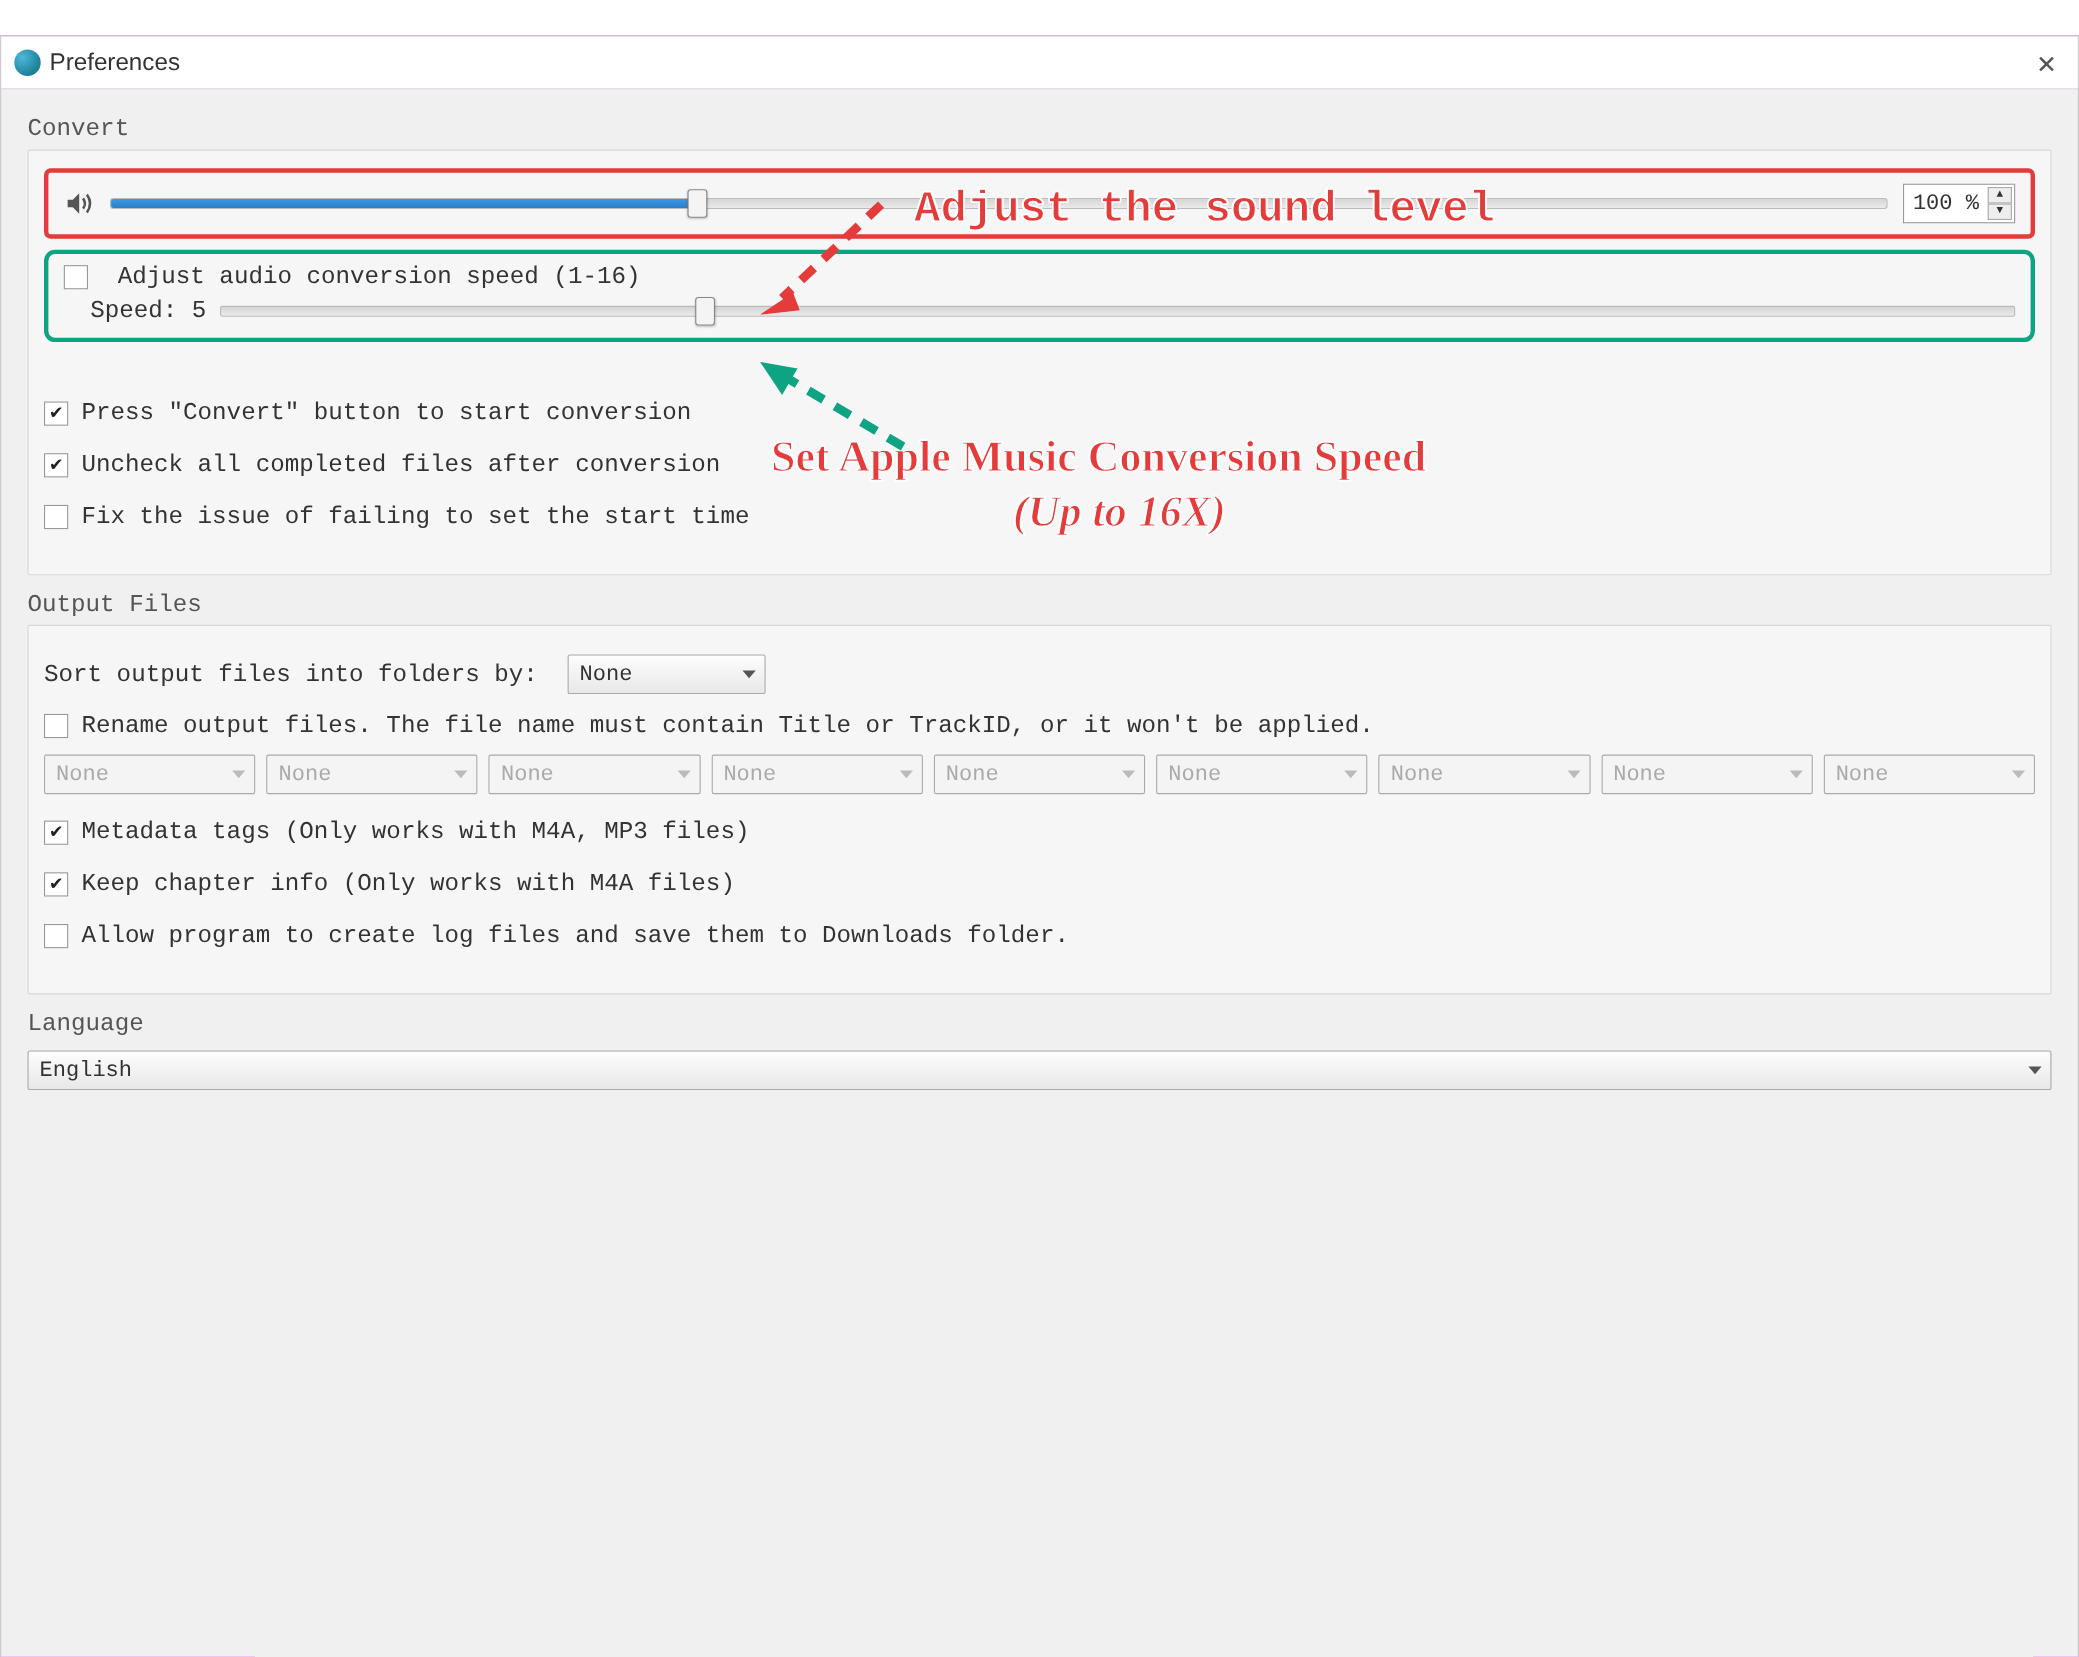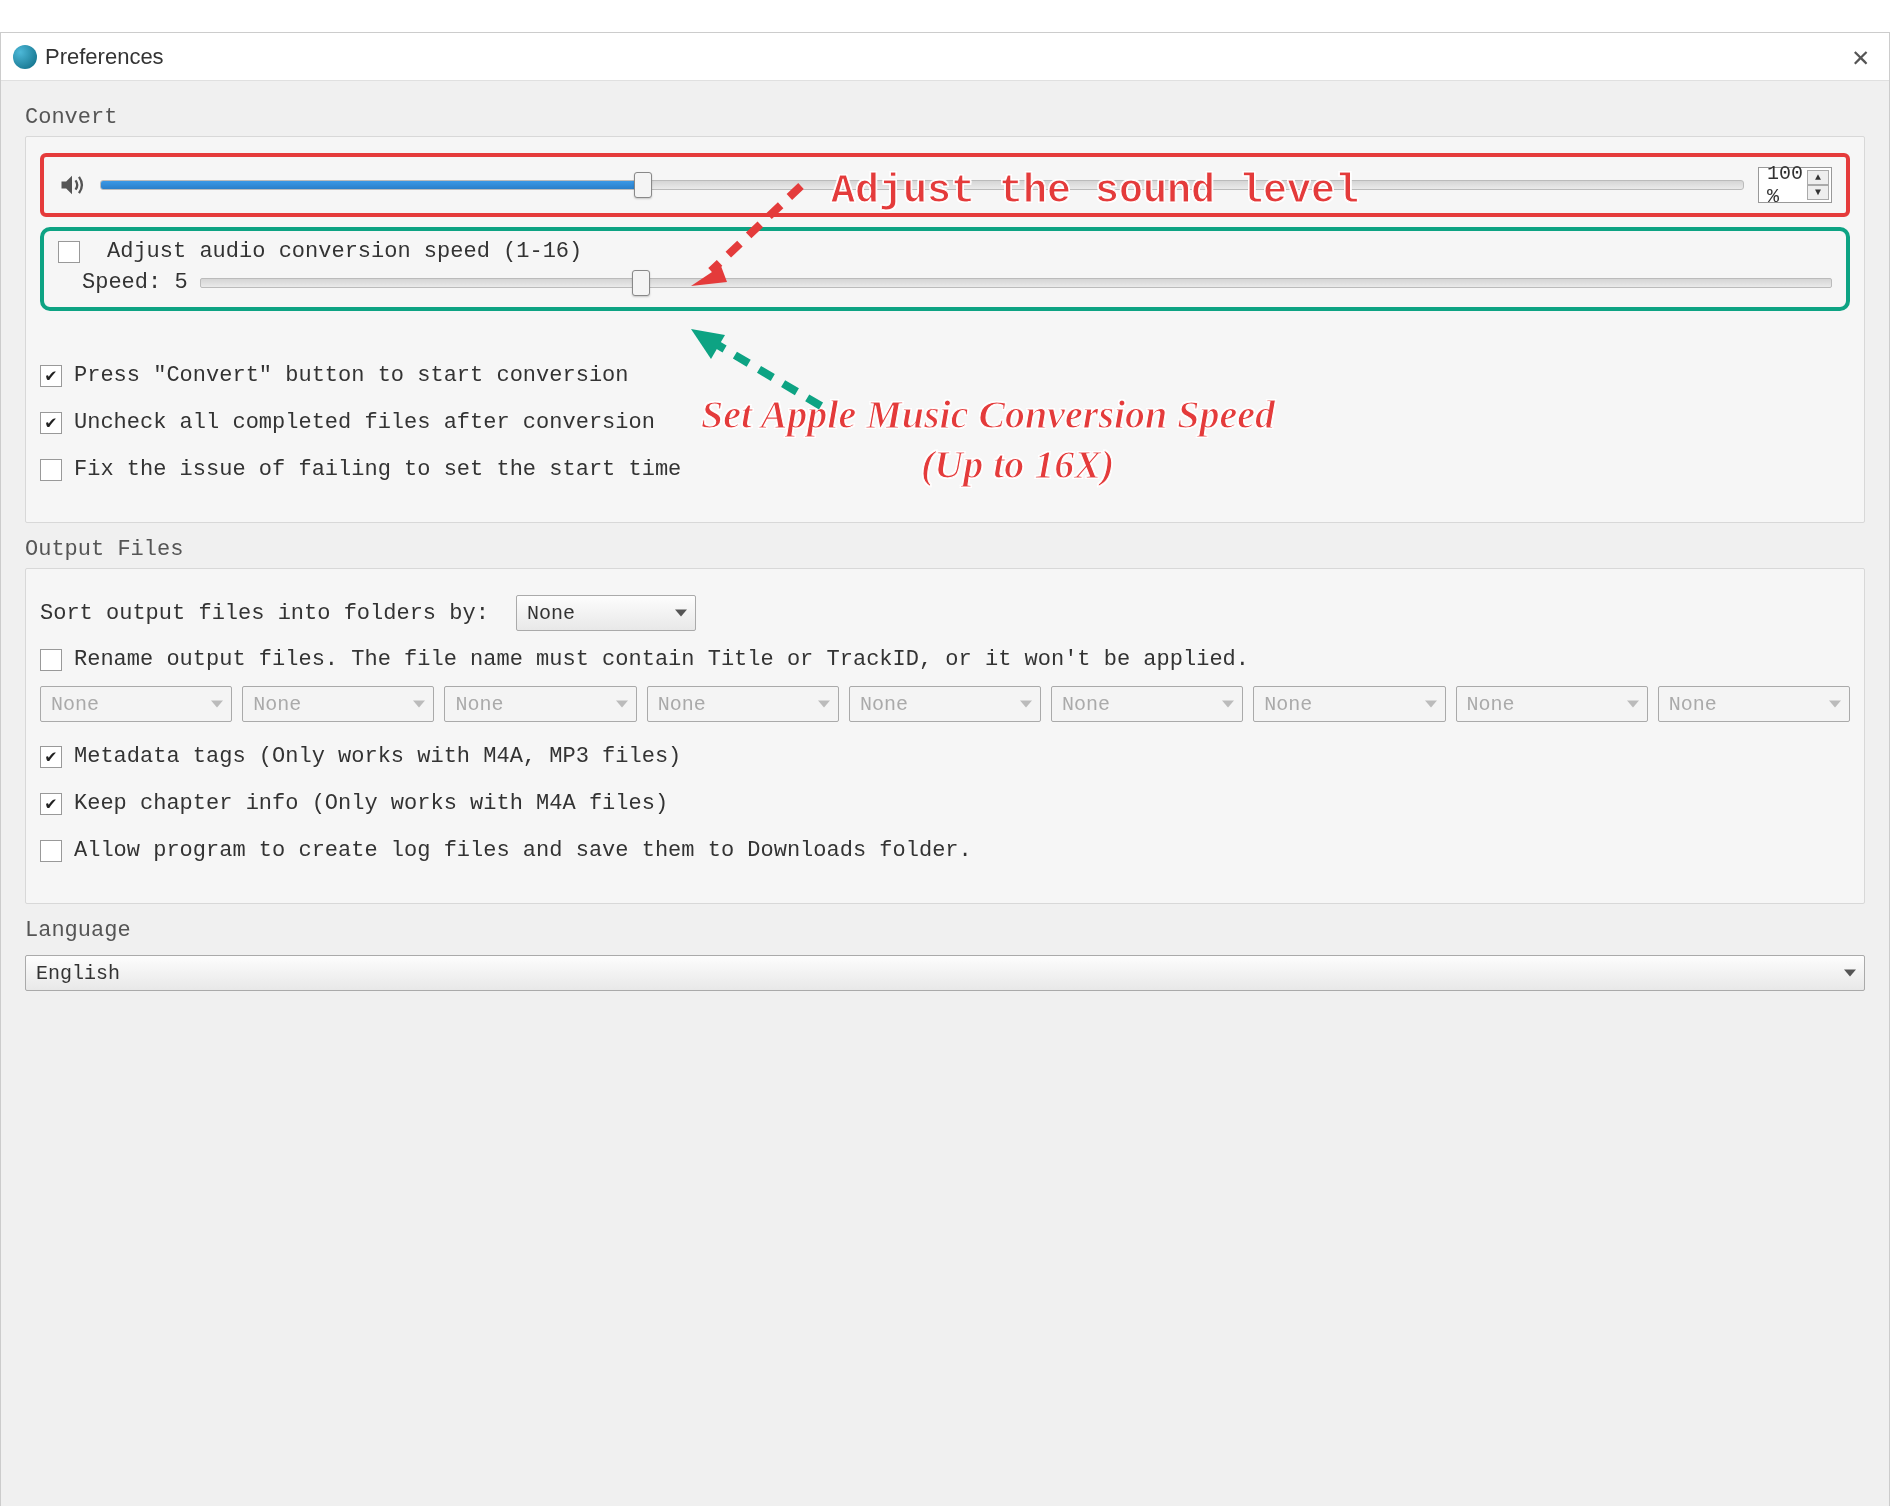--- a/index.html
+++ b/index.html
@@ -141,21 +141,21 @@
       position: absolute;
       top: 50%;
       transform: translate(-50%, -50%);
       width: 18px; height: 26px;
       background: #f4f4f4;
       border: 1px solid #888;
       border-radius: 3px;
       box-shadow: 0 1px 2px rgba(0,0,0,0.2);
     }
     .volume-input {
-      width: 74px;
+      width: 102px;
       height: 36px;
       border: 1px solid #999;
       background: #fff;
       display: flex;
       align-items: center;
       position: relative;
       font-size: 20px;
       padding: 0 28px 0 8px;
     }
     .spinner {
@@ -397,21 +397,21 @@
 
     
     <div class="section-label">Language</div>
     <div class="dropdown language-dropdown">
       <span>English</span>
       <div class="arrow"></div>
     </div>
 
     
     <div class="annotation" style="left:830px; top:88px; font-family:'Courier New',monospace;">Adjust the sound level</div>
-    <div class="annotation" style="left:700px; top:310px; font-style:italic;">Set Apple Music Conversion Speed</div>
+    <div class="annotation" style="left:700px; top:310px; ">Set Apple Music Conversion Speed</div>
     <div class="annotation" style="left:920px; top:360px; font-style:italic;">(Up to 16X)</div>
 
     
     <svg class="arrow-svg" style="left:680px; top:95px; width:140px; height:120px;">
       <line x1="120" y1="10" x2="30" y2="95" stroke="#e43b3b" stroke-width="8" stroke-dasharray="16 12"></line>
       <polygon points="10,110 40,90 46,106" fill="#e43b3b"></polygon>
     </svg>
     <svg class="arrow-svg" style="left:680px; top:240px; width:180px; height:100px;">
       <line x1="140" y1="85" x2="30" y2="20" stroke="#0da383" stroke-width="8" stroke-dasharray="16 12"></line>
       <polygon points="10,8 44,14 30,38" fill="#0da383"></polygon>

